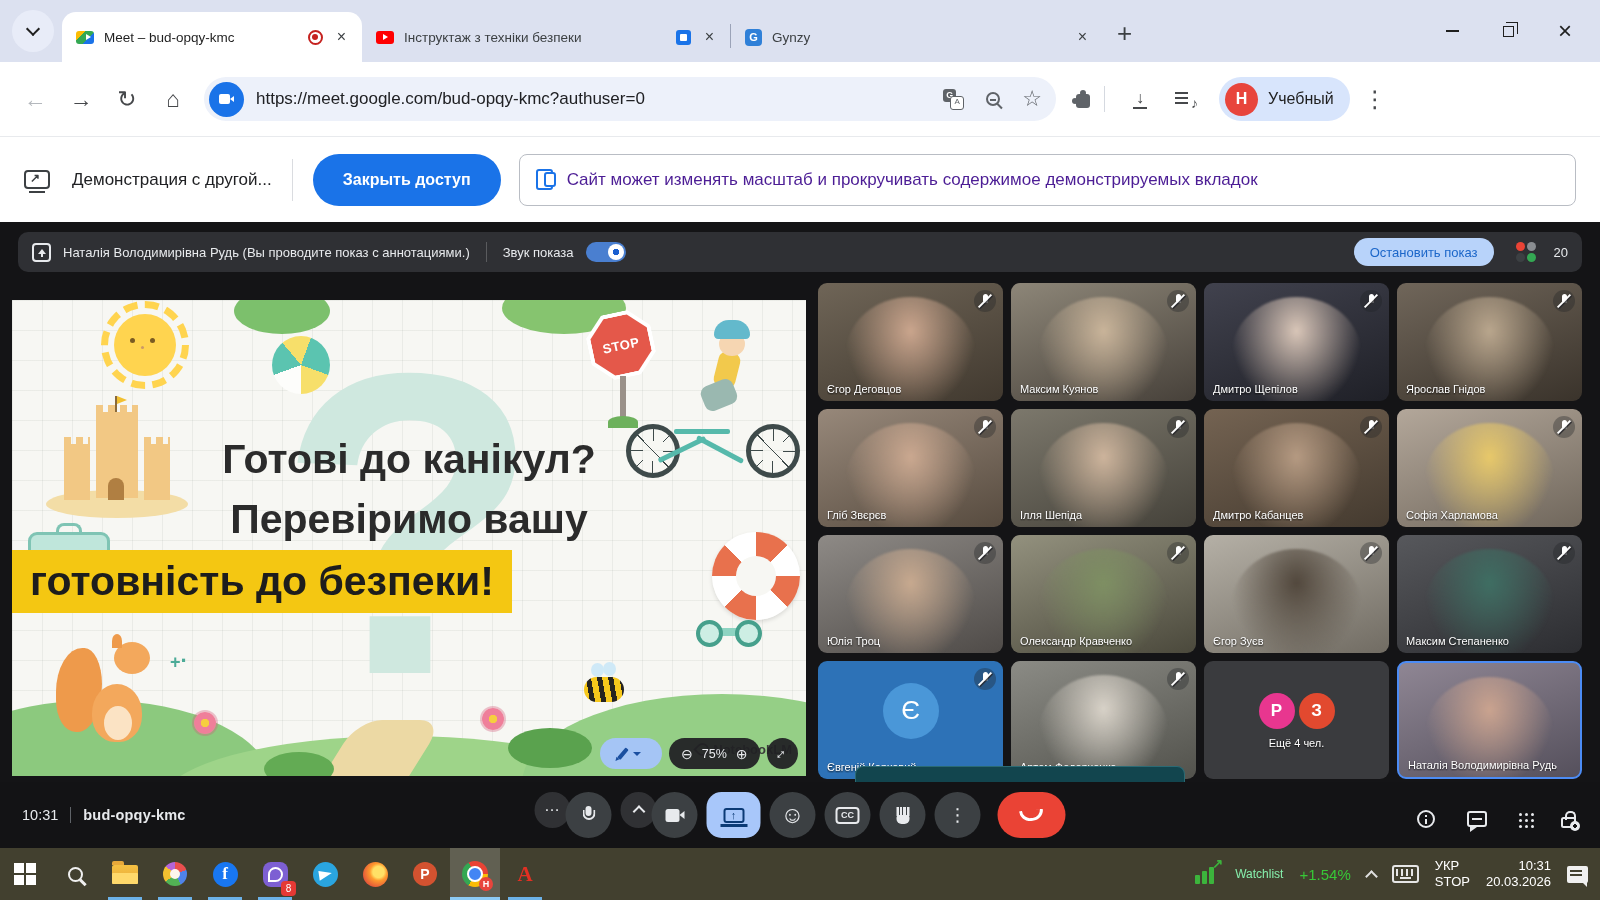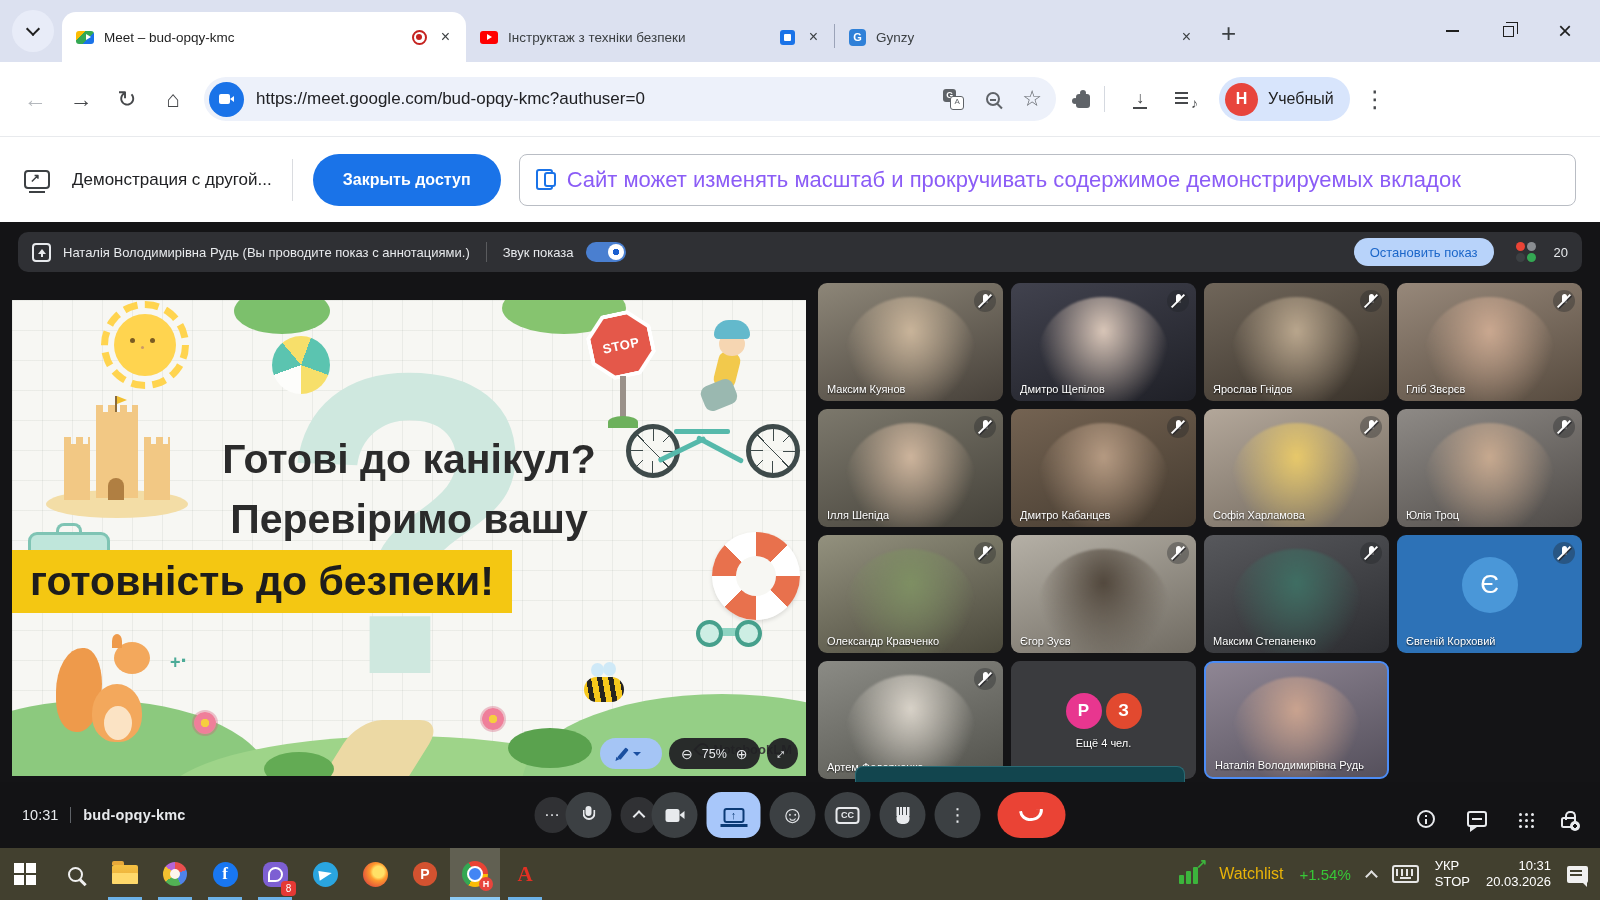--- a/index.html
+++ b/index.html
@@ -4,21 +4,21 @@
 <style>
   * { margin:0; padding:0; box-sizing:border-box; }
   html,body { width:1600px; height:900px; overflow:hidden; }
   body { font-family:"Liberation Sans", sans-serif; background:#17171a; position:relative; }
 
   
   .tabstrip { height:62px; background:#dce1f0; display:flex; align-items:flex-end; padding-left:8px; position:relative; }
   .tab-search { width:42px; height:42px; border-radius:50%; background:#e8ecf8; display:flex; align-items:center; justify-content:center; margin:0 8px 10px 4px; color:#1f1f1f; }
   .chev-down { width:10px; height:10px; border-left:2.5px solid #1f1f1f; border-bottom:2.5px solid #1f1f1f; transform:rotate(-45deg); margin-top:-4px; }
   .tab { height:50px; display:flex; align-items:center; gap:10px; padding:0 12px 0 14px; font-size:13.5px; color:#3c4043; position:relative; }
-  .tab.active { background:#fff; border-radius:14px 14px 0 0; color:#1f1f1f; width:404px; }
+  .tab.active { background:#fff; border-radius:14px 14px 0 0; color:#1f1f1f; width:300px; }
   .tab .title { white-space:nowrap; overflow:hidden; text-overflow:ellipsis; flex:1; }
   .tab.t2 { width:368px; } .tab.t3 { width:372px; }
   .tabsep { width:1px; height:24px; background:#9ba3b8; margin-bottom:14px; }
   .fi-meet { width:18px; height:13px; border-radius:3px; background:linear-gradient(135deg,#fbbc04 0 32%,#34a853 32% 62%,#1a73e8 62%); position:relative; flex:none; }
   .fi-meet::after { content:""; position:absolute; right:3px; top:3.5px; border-left:5px solid #fff; border-top:3px solid transparent; border-bottom:3px solid transparent; }
   .fi-yt { width:18px; height:13px; border-radius:3px; background:#ff0000; position:relative; flex:none; }
   .fi-yt::after { content:""; position:absolute; left:7px; top:3.5px; border-left:5px solid #fff; border-top:3px solid transparent; border-bottom:3px solid transparent; }
   .fi-pip { width:15px; height:15px; border-radius:3px; background:#1a73e8; position:relative; flex:none; }
   .fi-pip::after { content:""; position:absolute; inset:4px; background:#fff; border-radius:1px; }
   .fi-g { width:17px; height:17px; border-radius:4px; background:#2f80d8; color:#fff; font-size:11px; font-weight:bold; text-align:center; line-height:17px; flex:none; }
@@ -68,21 +68,21 @@
   .sharebar { height:86px; background:#fff; border-top:1px solid #e8eaed; display:flex; align-items:center; padding:0 24px; }
   .cast-ic { width:26px; height:19px; border:2.2px solid #3c4043; border-radius:4px; position:relative; flex:none; }
   .cast-ic::after { content:"↗"; position:absolute; left:4px; top:-1px; font-size:12px; font-weight:bold; color:#3c4043; }
   .cast-ic::before { content:""; position:absolute; left:3px; right:3px; bottom:-6px; height:2.2px; background:#3c4043; }
   .share-label { font-size:17px; color:#202124; margin:0 20px 0 22px; white-space:nowrap; }
   .share-sep { width:1px; height:42px; background:#dadce0; margin-right:20px; }
   .stop-share-btn { height:52px; border-radius:26px; background:#1a73e8; color:#fff; font-size:16px; font-weight:bold; border:none; padding:0 30px; font-family:inherit; }
   .notice-box { flex:1; height:52px; margin-left:18px; border:1px solid #b9bdc4; border-radius:8px; display:flex; align-items:center; gap:14px; padding:0 16px; }
   .notice-ic { width:17px; height:21px; border:2px solid #1a73e8; border-radius:3px; position:relative; flex:none; }
   .notice-ic::after { content:""; position:absolute; right:-5px; bottom:1px; width:8px; height:11px; background:#fff; border:2px solid #1a73e8; border-radius:3px; }
-  .notice-text { font-size:22px; color:#8b5cf6; white-space:nowrap; }
+  .notice-text { font-size:17px; color:#4c1d95; white-space:nowrap; }
 
   
   .stage { position:absolute; left:0; top:222px; width:1600px; height:626px; background:#141416; }
   .presentbar { position:absolute; left:18px; right:18px; top:10px; height:40px; background:#2f3034; border-radius:10px; display:flex; align-items:center; padding:0 14px; gap:12px; color:#e8eaed; font-size:13px; }
   .pbi { width:19px; height:19px; border:2px solid #e8eaed; border-radius:4px; position:relative; flex:none; }
   .pbi::after { content:""; position:absolute; left:50%; top:4px; transform:translateX(-50%); border-bottom:5px solid #e8eaed; border-left:4px solid transparent; border-right:4px solid transparent; }
   .pbi::before { content:""; position:absolute; left:50%; top:8px; transform:translateX(-50%); width:2px; height:4px; background:#e8eaed; }
   .pb-sep { width:1px; height:20px; background:#5a5b5e; margin:0 4px; }
   .tog { width:40px; height:20px; border-radius:10px; background:#4a7fd0; position:relative; flex:none; }
   .tog::after { content:""; position:absolute; right:2px; top:2px; width:16px; height:16px; border-radius:50%; background:radial-gradient(circle at 50% 50%, #1a5fd0 3px, #fff 3.5px); }
@@ -196,21 +196,21 @@
   .ovr-a { width:36px; height:36px; border-radius:50%; color:#fff; font-size:17px; font-weight:bold; display:flex; align-items:center; justify-content:center; margin:0 2px; }
 
   
   .tealbox { position:absolute; left:855px; top:544px; width:330px; height:24px; background:#12454e; border:1px solid #2a6a74; border-bottom:none; border-radius:8px 8px 0 0; }
 
   
   .meetbar { position:absolute; left:0; right:0; bottom:0; height:66px; background:#131315; }
   .meetinfo { position:absolute; left:22px; top:50%; transform:translateY(-50%); display:flex; align-items:center; gap:12px; color:#e8eaed; font-size:14.5px; }
   .mi-sep { width:1px; height:16px; background:#5f6368; }
   .mcode { font-weight:bold; letter-spacing:.2px; }
-  .controls { position:absolute; left:50%; transform:translateX(-50%); bottom:10px; display:flex; align-items:center; gap:9px; }
+  .controls { position:absolute; left:50%; transform:translateX(-50%); bottom:10px; display:flex; align-items:flex-start; gap:9px; }
   .cbtn { width:46px; height:46px; border-radius:50%; background:#3c4043; display:flex; align-items:center; justify-content:center; color:#e8eaed; position:relative; flex:none; }
   .cbtn.sm { width:36px; height:36px; background:#303134; margin-right:-14px; z-index:0; }
   .cbtn.main { z-index:1; }
   .dots3::before { content:"…"; font-size:16px; color:#e8eaed; letter-spacing:1px; margin-top:-8px; }
   .chevup { width:9px; height:9px; border-left:2px solid #e8eaed; border-top:2px solid #e8eaed; transform:rotate(45deg); margin-top:3px; }
   .mic-g { width:13px; height:19px; position:relative; }
   .mic-g::before { content:""; position:absolute; left:3.5px; top:0; width:6px; height:10px; border-radius:3px; background:#e8eaed; }
   .mic-g::after { content:""; position:absolute; left:0; top:4px; width:9px; height:8px; border:2px solid #e8eaed; border-top:none; border-radius:0 0 7px 7px; }
   .cam-g { width:19px; height:13px; position:relative; }
   .cam-g::before { content:""; position:absolute; inset:0 5px 0 0; background:#e8eaed; border-radius:2.5px; }
@@ -267,21 +267,21 @@
   .ppt-ic { width:24px; height:24px; border-radius:50%; background:#d35230; color:#fff; font-size:14px; font-weight:bold; text-align:center; line-height:24px; }
   .chrome-ic { width:26px; height:26px; border-radius:50%; background:conic-gradient(from -30deg,#ea4335 0 120deg,#fbbc05 120deg 240deg,#34a853 240deg); position:relative; }
   .chrome-ic::before { content:""; position:absolute; left:50%; top:50%; transform:translate(-50%,-50%); width:12px; height:12px; border-radius:50%; background:#4285f4; border:2px solid #fff; }
   .chrome-ic .hbadge { position:absolute; right:-5px; bottom:-4px; width:14px; height:14px; border-radius:50%; background:#e8453c; color:#fff; font-size:9px; font-weight:bold; text-align:center; line-height:14px; }
   .pdf-ic { color:#e23023; font-size:21px; font-weight:bold; font-family:"Liberation Serif",serif; }
   .tray { margin-left:auto; display:flex; align-items:center; gap:16px; padding-right:12px; }
   .wl-icon { position:relative; width:24px; height:20px; }
   .wl-icon i { position:absolute; bottom:0; width:5px; background:#3cb43c; border-radius:1px; }
   .wl-icon .b1 { left:0; height:9px; } .wl-icon .b2 { left:7px; height:13px; } .wl-icon .b3 { left:14px; height:17px; }
   .wl-icon::after { content:"↗"; position:absolute; right:-4px; top:-8px; font-size:13px; font-weight:bold; color:#3cb43c; }
-  .wl-label { color:#eab308; font-size:16px; }
+  .wl-label { color:#86efac; font-size:12px; }
   .wl-change { color:#37c837; font-size:15px; }
   .tray-chv { width:9px; height:9px; border-left:2px solid #e0e0e0; border-top:2px solid #e0e0e0; transform:rotate(45deg); margin-top:4px; }
   .kb-ic { width:27px; height:18px; border:2px solid #e6e6e6; border-radius:3px; position:relative; }
   .kb-ic::before { content:""; position:absolute; left:2px; top:2px; right:2px; height:7px; background:repeating-linear-gradient(90deg,#e6e6e6 0 2px,transparent 2px 5px); }
   .kb-ic::after { content:""; position:absolute; left:6px; bottom:2px; right:6px; height:2px; background:#e6e6e6; }
   .tray2col { display:flex; flex-direction:column; justify-content:center; color:#fff; font-size:13px; line-height:16px; }
   .tray2col.right { text-align:right; }
   .note-ic { width:21px; height:17px; background:#f0f0f0; border-radius:2px; position:relative; }
   .note-ic::before { content:""; position:absolute; left:3px; top:4px; width:12px; height:2px; background:#42402f; box-shadow:0 4px 0 #42402f; }
   .note-ic::after { content:""; position:absolute; right:1px; bottom:-4px; border-top:5px solid #f0f0f0; border-left:5px solid transparent; }
@@ -457,20 +457,25 @@
         <span>75%</span>
         <span class="zsym">⊕</span>
       </div>
       <div class="expand-btn">
           <span>↕</span>
         </div>
     </div>
   </div>
 
   <div class="pgrid">
+      <div class="tile" style="background: linear-gradient(160deg, rgb(111, 101, 87), rgb(65, 57, 47));">
+        <div class="person" style="background: radial-gradient(at 50% 30%, rgb(202, 165, 141), rgba(0, 0, 0, 0) 72%);"></div>
+        <div class="micoff"></div>
+        <div class="tname">Єгор Деговцов</div>
+      </div>
       <div class="tile" style="background: linear-gradient(160deg, rgb(141, 134, 120), rgb(71, 65, 58));">
         <div class="person" style="background: radial-gradient(at 50% 30%, rgb(201, 180, 154), rgba(0, 0, 0, 0) 72%);"></div>
         <div class="micoff"></div>
         <div class="tname">Максим Куянов</div>
       </div>
       <div class="tile" style="background: linear-gradient(160deg, rgb(65, 66, 78), rgb(31, 32, 39)); padding-left: 6px;">
         <div class="person" style="background: radial-gradient(at 50% 30%, rgb(217, 198, 184), rgba(0, 0, 0, 0) 72%);"></div>
         <div class="micoff"></div>
         <div class="tname">Дмитро Щепілов</div>
       </div>

